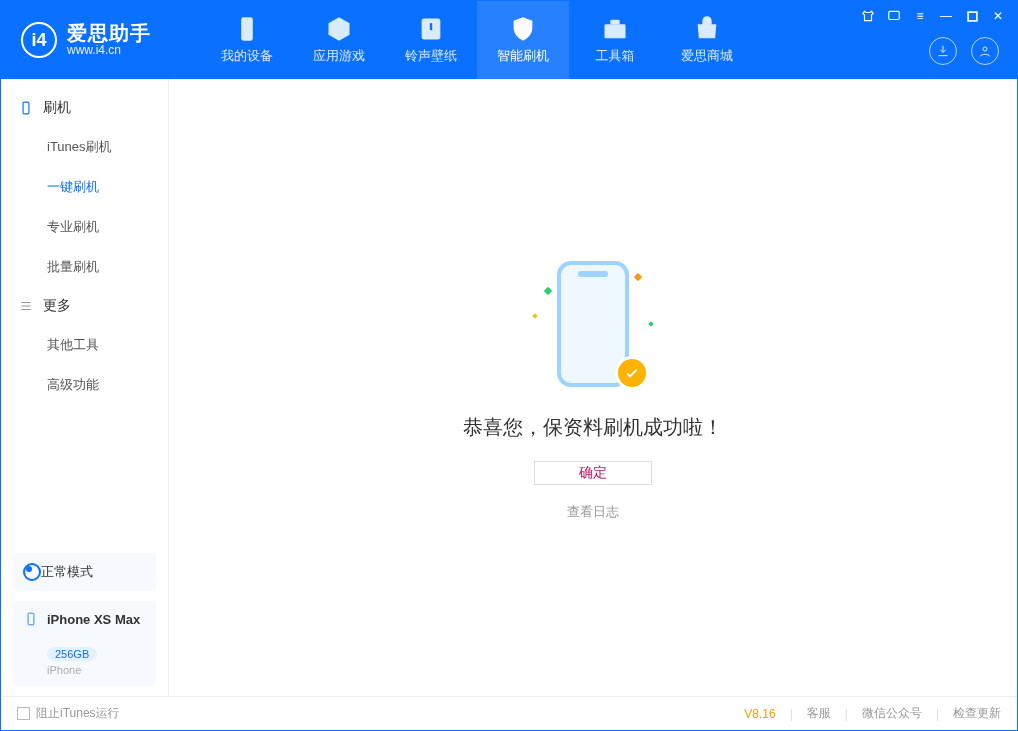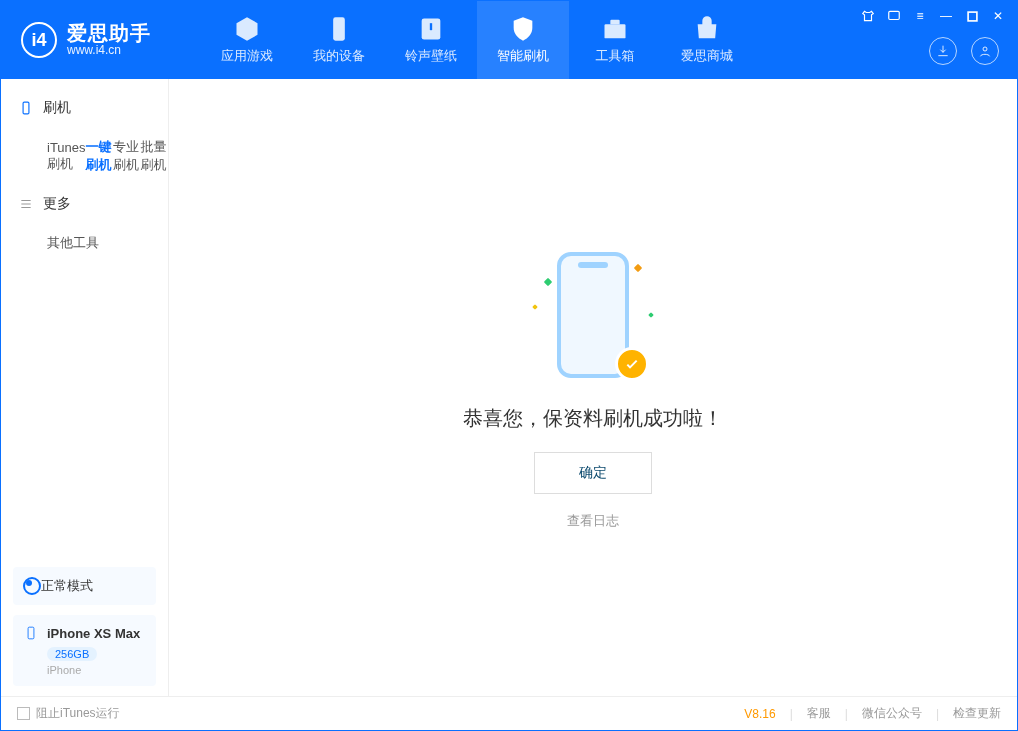--- a/index.html
+++ b/index.html
@@ -23,51 +23,51 @@
   .header-right .win-btn{ width:18px; height:18px; display:flex; align-items:center; justify-content:center; cursor:pointer; color:#fff; font-size:12px;}
   .header-icons-lower{ position:absolute; right:18px; bottom:14px; display:flex; gap:14px;}
   .circle-btn{ width:28px; height:28px; border:1.5px solid rgba(255,255,255,0.7); border-radius:50%; display:flex; align-items:center; justify-content:center; cursor:pointer;}
   .circle-btn svg{ width:16px; height:16px; fill:none; stroke:rgba(255,255,255,0.85); stroke-width:1.5;}
   
   .body { flex:1; display:flex; min-height:0;}
   .sidebar{ width:168px; border-right:1px solid #eee; display:flex; flex-direction:column; padding-top:10px; position:relative;}
   .side-group-header{ display:flex; align-items:center; padding:10px 18px; font-size:14px; color:#333; font-weight:500; gap:10px;}
   .sg-icon{ width:14px; height:14px; display:flex; align-items:center; justify-content:center;}
   .sg-icon svg{width:14px;height:14px;}
-  .side-items{ padding-left:46px; display:flex; flex-direction:row;align-items:center;}
+  .side-items{ padding-left:46px; display:flex; flex-direction:column;}
   .side-item{ padding:11px 0; font-size:13px; color:#555; cursor:pointer;}
-  .side-item.active{ color:#0a70ff;font-weight:bold;}
+  .side-item.active{ color:#0a70ff;}
   .sidebar-bottom{ margin-top:auto;}
   .status-card{ margin:0 12px 10px; background:#f6faff; border-radius:4px; padding:10px 10px; display:flex; align-items:center; }
   .spin-icon{ width:18px; height:18px; border:2px solid #0a70ff; border-radius:50%; position:relative;}
   .spin-icon::after{ content:""; position:absolute; width:6px; height:6px; background:#0a70ff; border-radius:50%; top:1px; left:1px;}
   .status-text{ font-size:13px; color:#333; font-weight:500;}
   .device-card{ margin:0 12px 10px; background:#f6faff; border-radius:4px; padding:10px 10px;}
   .device-name{ font-size:13px; color:#333; font-weight:600; display:flex; align-items:center; gap:8px;}
   .device-icon{ width:16px; height:16px; color:#0a70ff; display:flex; align-items:center; justify-content:center;}
   .device-icon svg{width:14px;height:14px;stroke:#0a70ff;fill:none;stroke-width:1.5;}
-  .device-badge{ display:inline-block; margin-top:6px; margin-left:24px; background:#e4f2ff; color:#0a70ff; font-size:11px; padding:1px 8px; border-radius:10px;}
+  .device-badge{ display:inline-block; margin-top:20px; margin-left:24px; background:#e4f2ff; color:#0a70ff; font-size:11px; padding:1px 8px; border-radius:10px;}
   .device-type{ margin-left:24px; font-size:11px; color:#aaa; margin-top:2px;}
   .highlight-box{ margin:10px 12px 0; border:2px solid #e33; padding:8px 6px; display:flex; align-items:center; gap:12px;}
   .chk{ display:flex; align-items:center; gap:6px; font-size:12px; color:#888; cursor:pointer;}
   .chk .box{ width:13px; height:13px; border:1px solid #bbb; background:#fff;}
   
   .main{ flex:1; display:flex; flex-direction:column; align-items:center; justify-content:center; position:relative;}
   .illus{ width:140px; height:140px; position:relative; margin-bottom:20px; display:flex; align-items:center; justify-content:center;}
   .phone-shape{ width:72px; height:126px; border:4px solid #9fd3ff; border-radius:14px; background:#f0f8ff; position:relative;}
   .phone-shape::before{content:"";position:absolute;top:6px;left:50%;transform:translateX(-50%);width:30px;height:6px;background:#9fd3ff;border-radius:3px;}
   .badge-check{ position:absolute; bottom:4px; right:14px; width:34px; height:34px; background:#ffb300; border-radius:50%; border:3px solid #fff; display:flex; align-items:center; justify-content:center;}
   .badge-check svg{width:16px;height:16px;stroke:#fff;fill:none;stroke-width:3;}
   .sparkle{position:absolute;background:#ffd966;border-radius:1px;}
   .sp1{width:6px;height:6px;top:34px;left:22px;transform:rotate(45deg);background:#2ecc71;}
   .sp2{width:4px;height:4px;top:60px;left:10px;background:#f1c40f;transform:rotate(45deg);}
   .sp3{width:6px;height:6px;top:20px;right:22px;background:#f39c12;transform:rotate(45deg);}
   .sp4{width:4px;height:4px;top:68px;right:10px;background:#2ecc71;transform:rotate(45deg);}
   .success-msg{ font-size:20px; color:#333; margin-bottom:20px;}
-  .ok-btn{ padding:11px 44px; border:1px solid #ddd; background:#fff; font-size:14px; color:#0c4a6e; cursor:pointer; margin-bottom:18px;}
+  .ok-btn{ padding:2px 44px; border:1px solid #ddd; background:#fff; font-size:14px; color:#be185d; cursor:pointer; margin-bottom:18px;}
   .log-link{ font-size:13px; color:#999; cursor:pointer;}
   
   .footer{ height:34px; border-top:1px solid #eee; display:flex; padding:0 16px; font-size:12px; color:#999;}
   .footer .chk{ color:#999;}
   .footer-right{ margin-left:auto; display:flex; align-items:center; gap:14px;}
   .footer-right .sep{ color:#ddd;}
   .footer-right span{cursor:pointer;}
   .version{ color:#ff9900; font-weight:400;margin-left:18px;}
 </style>
 </head>
@@ -80,32 +80,32 @@
       <div class="logo-icon">i4</div>
       <div class="logo-text">
         <span class="logo-title">爱思助手</span>
         <span class="logo-sub">www.i4.cn</span>
       </div>
     </div>
     <div class="nav">
       <div class="nav-item">
         <span class="nav-icon">
             <svg viewBox="0 0 24 24">
+              <rect x="7" y="2" width="10" height="20" rx="2"></rect>
+            </svg>
+          </span>
+        <span class="nav-label">我的设备</span>
+      </div>
+      <div class="nav-item">
+        <span class="nav-icon">
+            <svg viewBox="0 0 24 24">
               <path d="M12 2l9 5v10l-9 5-9-5V7z"></path>
             </svg>
           </span>
         <span class="nav-label">应用游戏</span>
-      </div>
-      <div class="nav-item">
-        <span class="nav-icon">
-            <svg viewBox="0 0 24 24">
-              <rect x="7" y="2" width="10" height="20" rx="2"></rect>
-            </svg>
-          </span>
-        <span class="nav-label">我的设备</span>
       </div>
       <div class="nav-item">
         <span class="nav-icon">
             <svg viewBox="0 0 24 24">
               <rect x="4" y="3" width="16" height="18" rx="2"></rect>
               <path d="M12 7v6" stroke="#0a70ff" stroke-width="2"></path>
             </svg>
           </span>
         <span class="nav-label">铃声壁纸</span>
       </div>
@@ -190,20 +190,21 @@
       <div class="side-group-header">
         <span class="sg-icon">
             <svg viewBox="0 0 24 24" fill="none" stroke="#999" stroke-width="2">
               <path d="M4 6h16M4 12h16M4 18h16"></path>
             </svg>
           </span>
         <span>更多</span>
       </div>
       <div class="side-items">
         <div class="side-item">其他工具</div>
+        <div class="side-item">高级功能</div>
       </div>
 
       <div class="sidebar-bottom">
         <div class="status-card">
           <span class="spin-icon"></span>
           <span class="status-text">正常模式</span>
         </div>
         <div class="device-card">
           <div class="device-name">
             <span class="device-icon">

